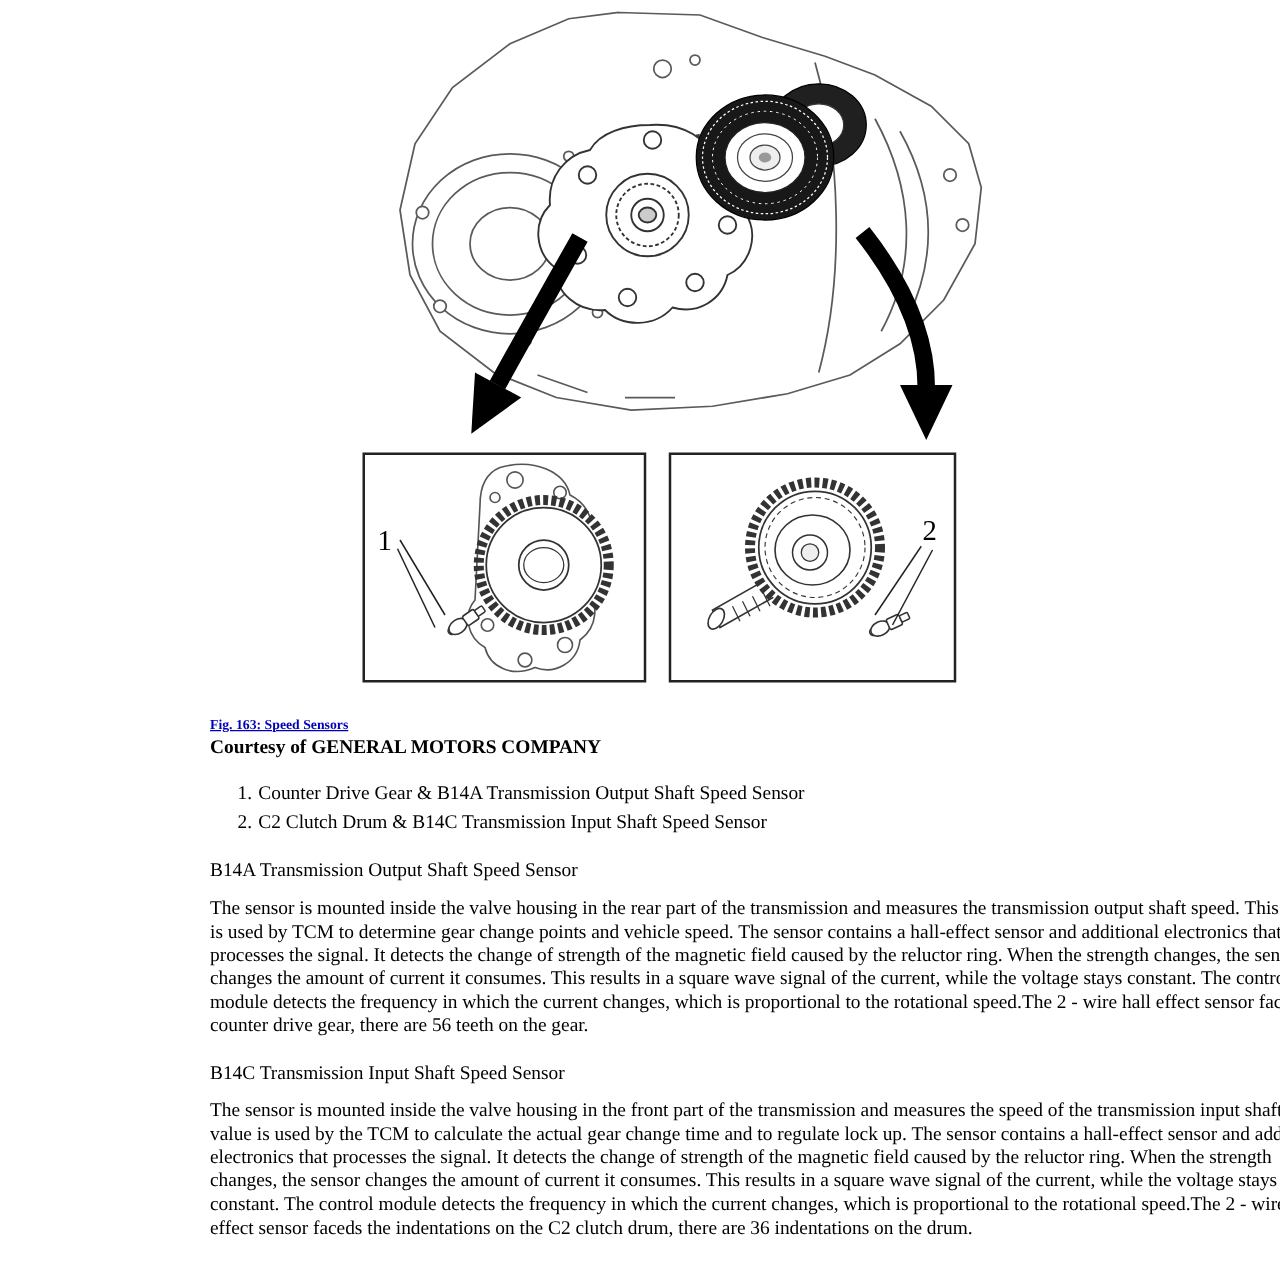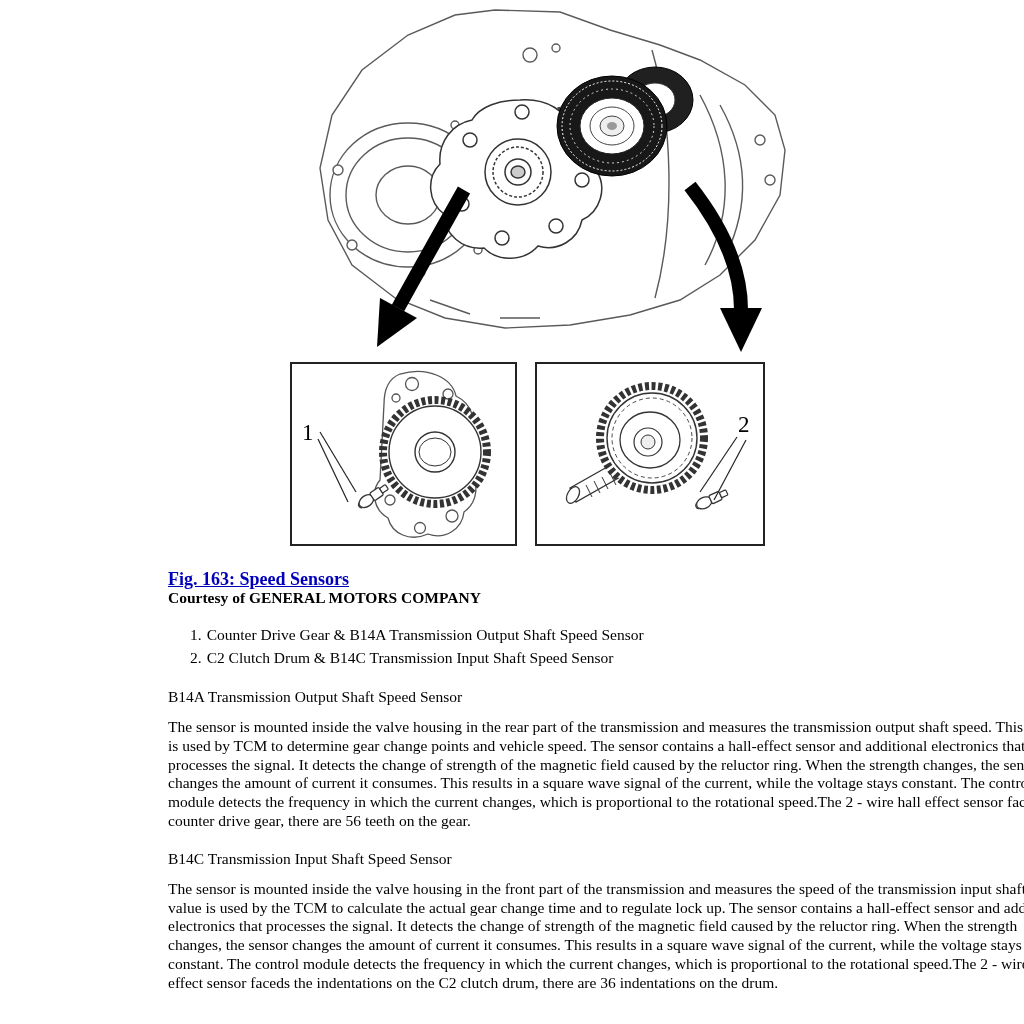--- a/index.html
+++ b/index.html
@@ -10,21 +10,21 @@
     background:#ffffff;
     color:#000;
     font-family:"Liberation Serif", serif;
   }
   .illustration{position:absolute;top:0;left:0;}
   .content{position:absolute;left:168px;top:570px;width:905px;}
   .fig-link{
     display:inline-block;
     color:#0000bb;
     font-weight:bold;
-    font-size:18px;line-height:18px;
+    font-size:11px;line-height:18px;
     cursor:pointer;
   }
   .courtesy{font-weight:bold;font-size:15.5px;line-height:18px;}
   .callouts{margin-top:16px;}
   .callout-row{font-size:15.5px;line-height:23px;padding-left:22px;}
   .callout-num{margin-right:5px;}
   .section-heading{margin-top:19px;font-size:15.5px;line-height:18px;}
   .section-body{margin-top:12px;font-size:15.5px;line-height:18.8px;}
   svg text{font-family:"Liberation Serif", serif;fill:#000;}
 </style>

